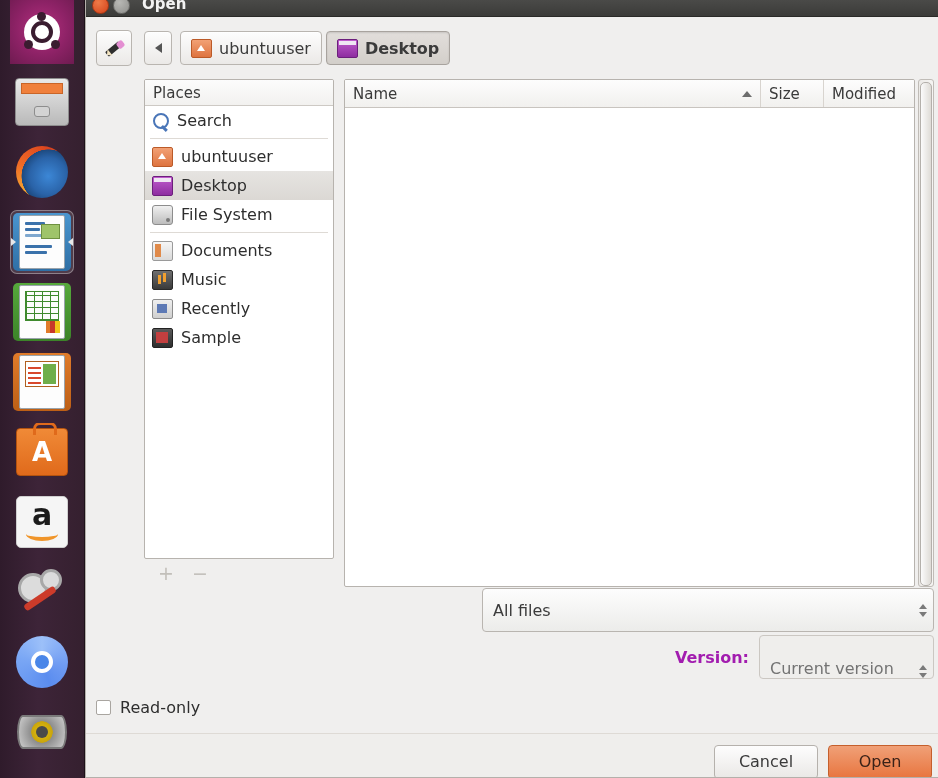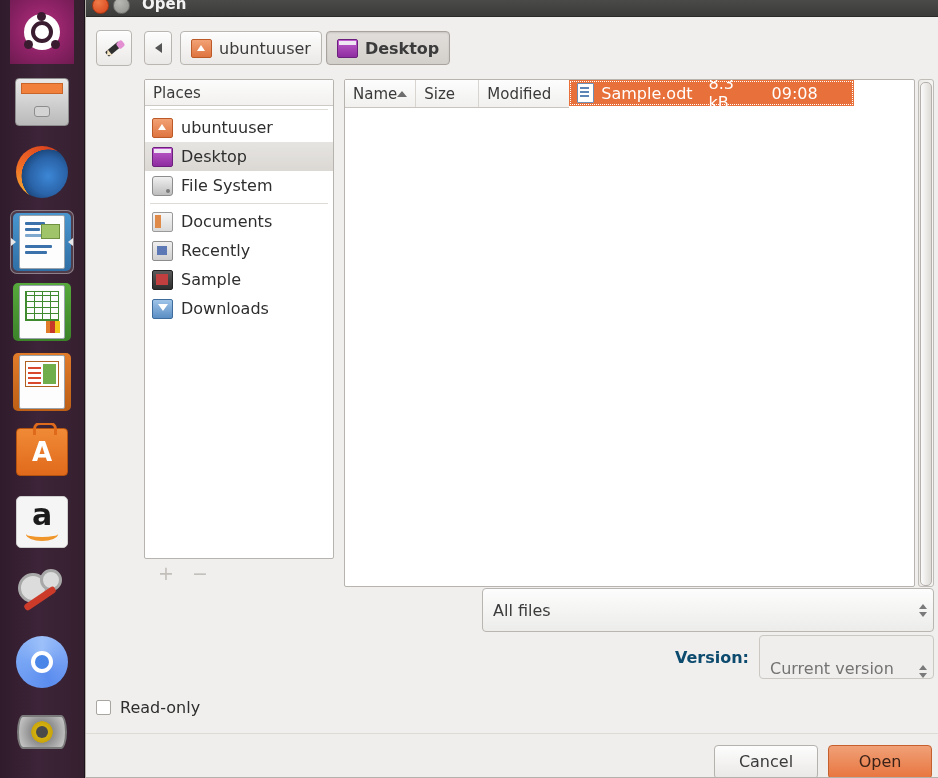--- a/index.html
+++ b/index.html
@@ -149,21 +149,21 @@
   .pi-vids{background:linear-gradient(180deg,#5a5a5a,#2e2e2e);border:1px solid #222;border-radius:2px;}
   .pi-vids:after{content:"";position:absolute;left:3px;top:3px;width:12px;height:11px;background:#c23f3f;}
   .pi-dl{background:linear-gradient(180deg,#9fc4e8,#5b8ec4);border:1px solid #3e6c9c;border-radius:2px;}
   .pi-dl:after{content:"";position:absolute;left:5px;top:4px;width:0;height:0;border-left:5px solid transparent;border-right:5px solid transparent;border-top:7px solid #fff;}
 
   #places-tools{height:28px;display:flex;align-items:center;gap:18px;padding-left:14px;color:#c2bfba;font-size:19px;user-select:none;}
 
   #files-col{flex:1;display:flex;flex-direction:column;min-width:0;}
   #filelist{
     flex:1;background:#fff;border:1px solid #b7b3ae;border-radius:2px;
-    display:flex;flex-direction:row;overflow:hidden;box-sizing:border-box;
+    display:flex;flex-direction:column;overflow:hidden;box-sizing:border-box;
   }
   #fl-head{
     display:flex;height:27px;flex:none;
     background:linear-gradient(180deg,#fdfdfd,#f1f0ee);
     border-bottom:1px solid #c8c4bf;font-size:15px;color:#3a3a3a;
   }
   .fh{display:flex;align-items:center;padding:0 8px;box-sizing:border-box;border-right:1px solid #d8d4cf;}
   .fh.name{flex:1;justify-content:space-between;}
   .fh.size{width:63px;}
   .fh.mod{width:90px;border-right:none;}
@@ -192,21 +192,21 @@
     display:flex;align-items:center;justify-content:space-between;
     padding:0 6px 0 10px;box-sizing:border-box;font-size:16px;color:#3b3b3b;
   }
   #filter-combo{width:452px;}
   .spin{display:flex;flex-direction:column;gap:3px;}
   .spin .up{width:0;height:0;border-left:4px solid transparent;border-right:4px solid transparent;border-bottom:5px solid #7a7a7a;}
   .spin .dn{width:0;height:0;border-left:4px solid transparent;border-right:4px solid transparent;border-top:5px solid #7a7a7a;}
 
   
   #versionrow{height:48px;display:flex;align-items:center;justify-content:flex-end;padding:0 10px;box-sizing:border-box;gap:10px;}
-  #version-label{font-size:16px;font-weight:bold;color:#0c4a6e;}
+  #version-label{font-size:16px;font-weight:bold;color:#a21caf;}
   #version-combo{width:175px;background:#efeeec;border-color:#cbc7c2;color:#737373;align-items:flex-end;}
 
   
   #readonlyrow{height:52px;display:flex;align-items:center;padding-left:10px;box-sizing:border-box;gap:9px;}
   .chk{width:15px;height:15px;background:#fff;border:1px solid #a9a5a0;border-radius:2px;box-sizing:border-box;}
   #readonly-label{font-size:16px;color:#2e2e2e;}
 
   
   #actionrow{
     height:56px;display:flex;align-items:center;justify-content:flex-end;
@@ -356,49 +356,53 @@
         <span>Desktop</span>
       </div>
     </div>
 
     <div id="body">
 
       <div id="places-col">
         <div id="places">
           <div id="places-head">Places</div>
 
+          <div class="place">
+            <span class="pi pi-search"></span>
+            <span>Search</span>
+          </div>
           <div class="place-sep"></div>
           <div class="place">
             <span class="pi pi-home"></span>
             <span>ubuntuuser</span>
           </div>
           <div class="place sel">
             <span class="pi pi-desk"></span>
             <span>Desktop</span>
           </div>
           <div class="place">
             <span class="pi pi-disk"></span>
             <span>File System</span>
           </div>
           <div class="place-sep"></div>
           <div class="place">
             <span class="pi pi-docs"></span>
             <span>Documents</span>
           </div>
           <div class="place">
+            <span class="pi pi-music"></span>
+            <span>Music</span>
+          </div>
+          <div class="place">
             <span class="pi pi-pics"></span>
             <span>Recently</span>
           </div>
           <div class="place">
             <span class="pi pi-vids"></span>
             <span>Sample</span>
-          </div>
-          <div class="place">
-            <span class="pi pi-dl"></span>
-            <span>Downloads</span>
           </div>
         </div>
 
         <div id="places-tools">
           <span>+</span>
           <span>−</span>
         </div>
       </div>
 
       <div id="files-col">
@@ -410,28 +414,20 @@
                 <span class="sort-tri"></span>
               </div>
               <div class="fh size">
                 <span>Size</span>
               </div>
               <div class="fh mod">
                 <span>Modified</span>
               </div>
             </div>
 
-            <div class="frow sel">
-              <div class="fc name">
-                <span class="ico-odt"></span>
-                <span>Sample.odt</span>
-              </div>
-              <div class="fc size">8.3 kB</div>
-              <div class="fc mod">09:08</div>
-            </div>
           </div>
 
           <div id="vscroll">
             <div id="vthumb"></div>
           </div>
         </div>
       </div>
     </div>
 
     <div id="filterrow">

